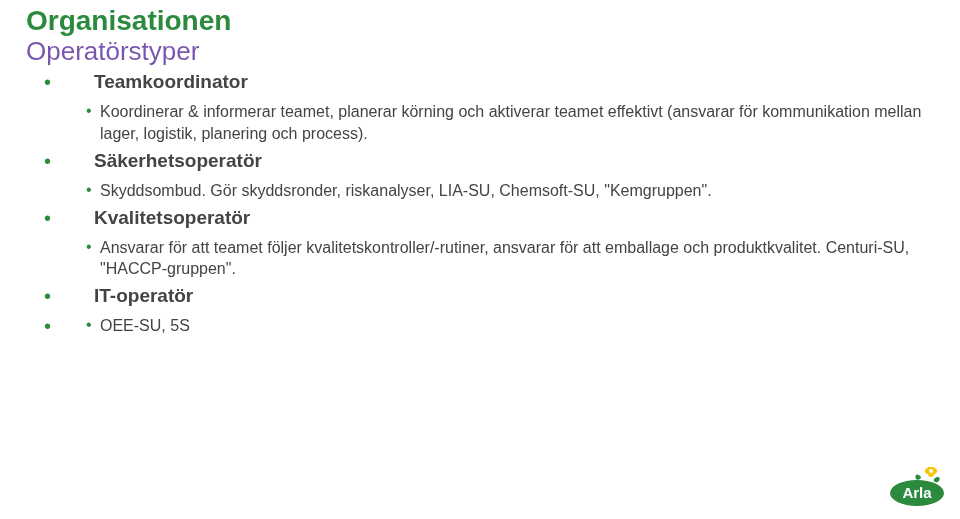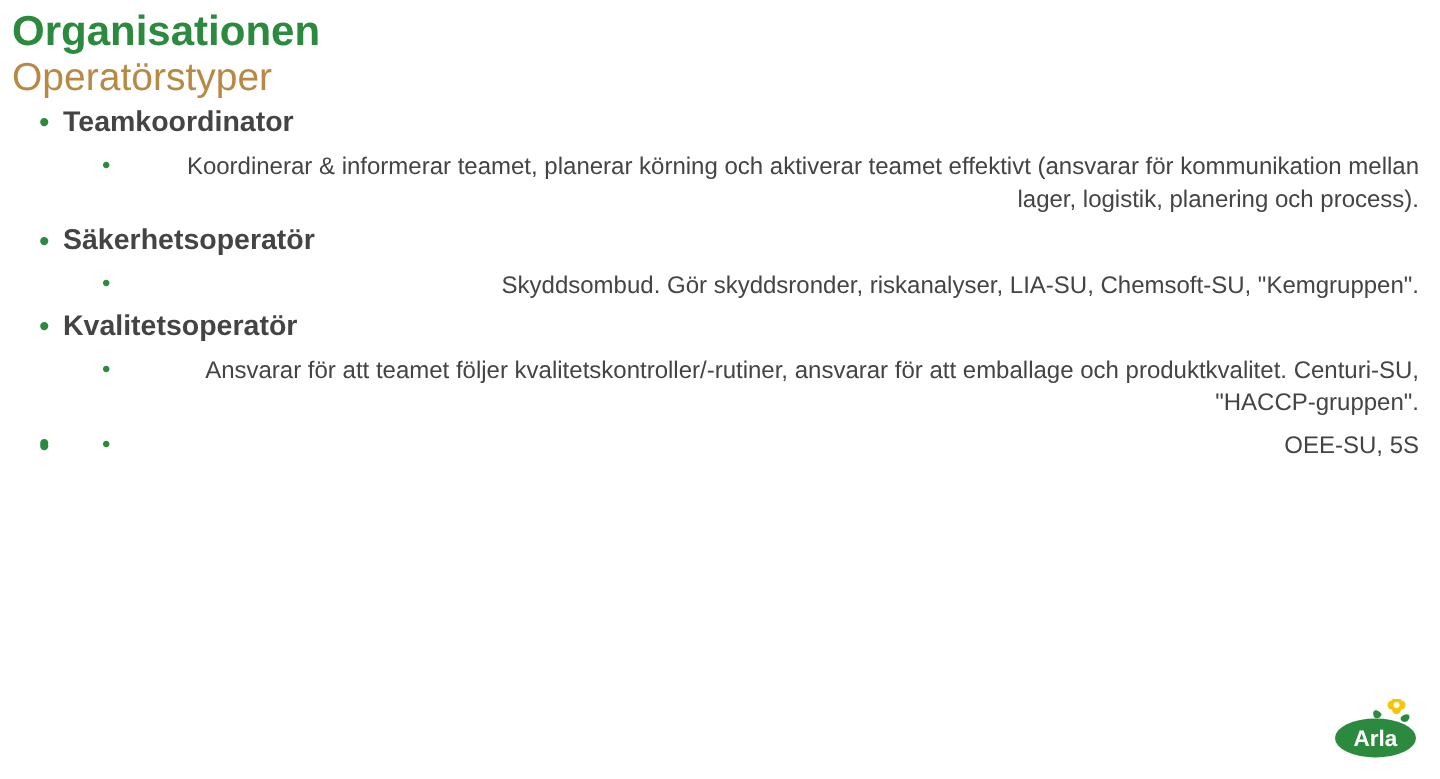--- a/index.html
+++ b/index.html
@@ -6,34 +6,34 @@
     margin: 0;
     padding: 0;
     width: 960px;
     height: 519px;
     font-family: "Segoe UI", Arial, sans-serif;
     background: #ffffff;
     position: relative;
     overflow: hidden;
   }
   .slide {
-    padding: 6px 14px 10px 8px;
+    padding: 6px 14px 10px 26px;
     box-sizing: border-box;
   }
   .title {
     font-size: 28px;
     font-weight: 700;
     color: #2B8A3E;
     line-height: 1.1;
     margin: 0;
   }
   .subtitle {
     font-size: 26px;
     font-weight: 400;
-    color: #a16207;
+    color: #4c1d95;
     opacity: 0.75;
     margin: 0 0 6px 0;
     line-height: 1.1;
   }
   .outer-list {
     list-style: none;
     padding-left: 18px;
     margin: 0;
   }
   .outer-list > li {
@@ -47,26 +47,26 @@
     left: 0;
     top: 0;
     color: #2B8A3E;
     font-size: 20px;
     line-height: 1.1;
   }
   .role-name {
     font-size: 19px;
     font-weight: 700;
     color: #444;
+    margin-left: 34px;
   }
   .inner-list {
     list-style: none;
     padding-left: 26px;
     margin: 8px 0 4px 0;
-    text-align: right;
   }
   .inner-list > li {
     position: relative;
     padding-left: 14px;
     font-size: 16px;
     color: #444;
     line-height: 1.32;
   }
   .inner-list > li::before {
     content: "•";
@@ -107,20 +107,21 @@
         <li>Skyddsombud. Gör skyddsronder, riskanalyser, LIA-SU, Chemsoft-SU, "Kemgruppen".</li>
       </ul>
     </li>
     <li>
       <span class="role-name">Kvalitetsoperatör</span>
       <ul class="inner-list">
         <li>Ansvarar för att teamet följer kvalitetskontroller/-rutiner, ansvarar för att emballage och produktkvalitet. Centuri-SU, "HACCP-gruppen".</li>
       </ul>
     </li>
     <li>
+      <span class="role-name">IT-operatör</span>
     </li>
     <li>
       <ul class="inner-list">
         <li>OEE-SU, 5S</li>
       </ul>
     </li>
   </ul>
 </div>
 
 <div class="logo-wrap">

